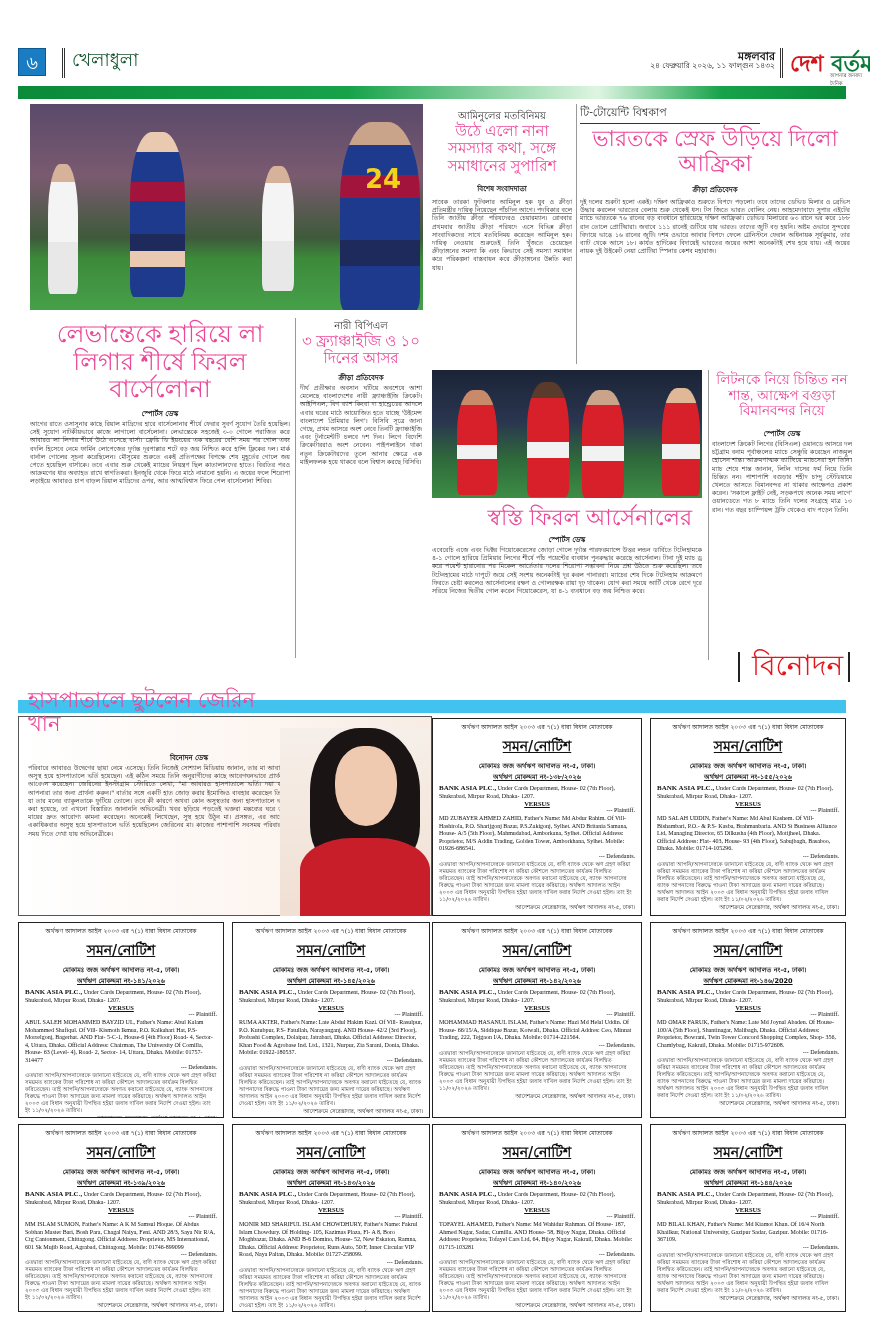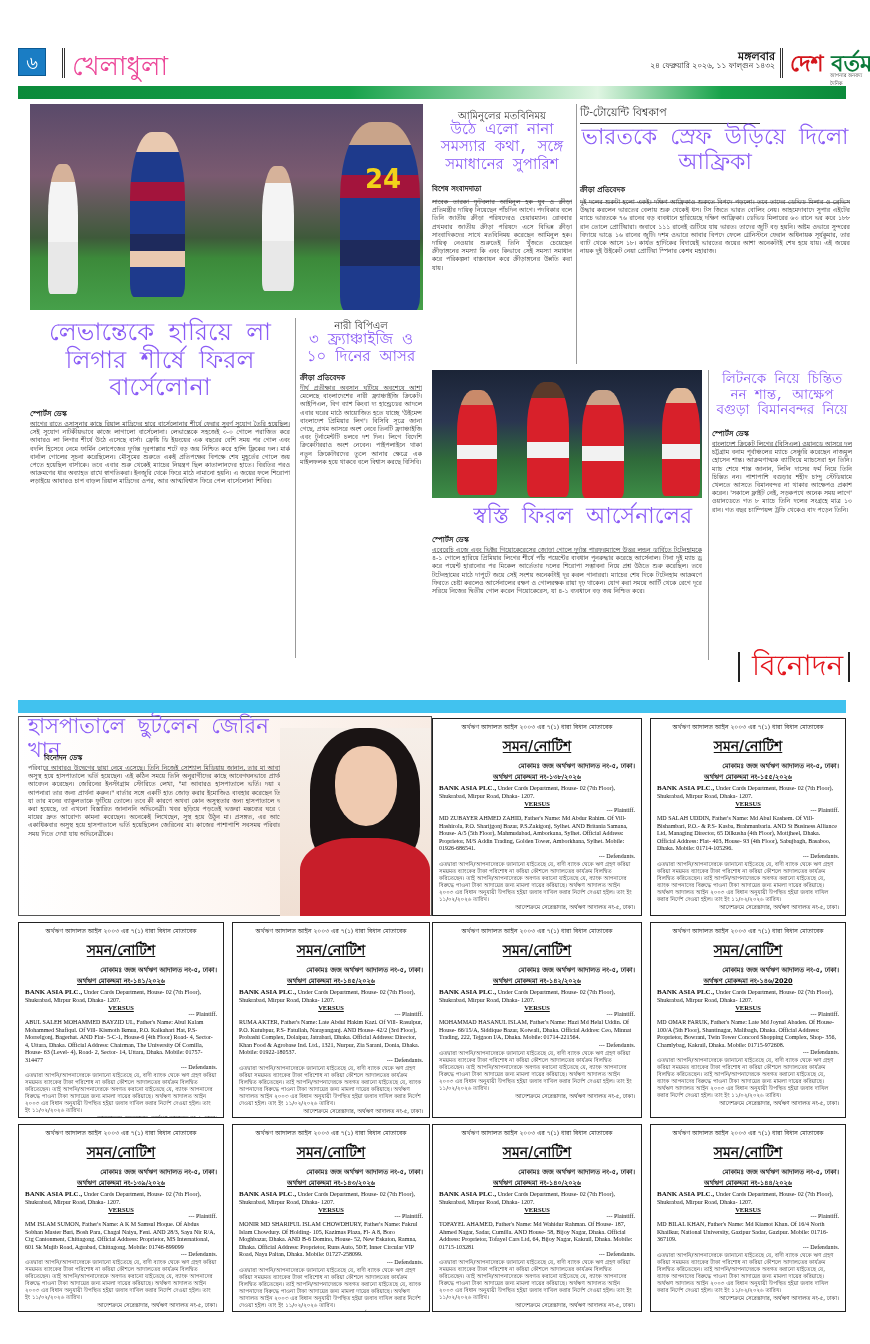--- a/index.html
+++ b/index.html
@@ -4,21 +4,21 @@
 <style>
   * { box-sizing: border-box; margin: 0; padding: 0; }
   html, body { width: 870px; height: 1344px; background: #ffffff; overflow: hidden; }
   body { font-family: "DejaVu Sans", sans-serif; color: #111; position: relative; }
   .abs { position: absolute; }
 
   
   .page-num { left: 18px; top: 48px; width: 28px; height: 28px; background: #1a7dc4; color: #fff;
     font-size: 18px; text-align: center; line-height: 28px; border: 1px solid #0c5a93; font-family: "DejaVu Serif", serif; }
   .section-bar { left: 62px; top: 48px; width: 3px; height: 30px; border-left: 1px solid #333; border-right: 1px solid #333; }
-  .section-title { left: 72px; top: 46px; font-size: 26px; font-family: "DejaVu Serif", serif; color: #ec4899; }
+  .section-title { left: 72px; top: 46px; font-size: 18px; font-family: "DejaVu Serif", serif; color: #14532d; }
   .day { left: 555px; top: 48px; width: 220px; text-align: right; font-size: 11px; font-weight: bold; }
   .date { left: 420px; top: 60px; width: 355px; text-align: right; font-size: 7.5px; }
   .date-bar { left: 780px; top: 48px; width: 3px; height: 30px; border-left: 1px solid #333; border-right: 1px solid #333; }
   .logo { left: 790px; top: 46px; font-size: 22px; font-weight: bold; font-family: "DejaVu Serif", serif; white-space: nowrap; }
   .logo .desh { color: #d4161c; }
   .logo .bortoman { color: #0c7a3a; }
   .tagline { left: 830px; top: 72px; font-size: 5px; color: #333; }
   .green-bar { left: 18px; top: 86px; width: 828px; height: 13px;
     background: linear-gradient(90deg, #0b8a3a 0%, #17a24a 40%, #dff5e2 70%, #17a24a 85%, #0b8a3a 100%); }
 
@@ -26,42 +26,42 @@
   .photo { overflow: hidden; }
   .barca-photo { left: 30px; top: 104px; width: 393px; height: 206px;
     background: linear-gradient(180deg, #5a4a6a 0%, #7a5a70 35%, #3e5a3a 65%, #3c8a3a 75%, #46a04a 100%); }
   .player { position: absolute; border-radius: 40% 40% 8% 8%; }
   .arsenal-photo { left: 432px; top: 370px; width: 270px; height: 128px;
     background: linear-gradient(180deg, #1b2436 0%, #2a3550 40%, #2f6a3a 70%, #3d8d46 100%); }
   .zarine-photo { left: 280px; top: 728px; width: 150px; height: 188px;
     background: linear-gradient(180deg, #f6efe9 0%, #f3e6dc 60%, #f0dfd3 100%); }
 
   
-  .hl { font-family: Liberation Mono, monospace; text-align: center; color: #8b5cf6; line-height: 1.15; }
+  .hl { font-family: Liberation Sans, sans-serif; text-align: center; color: #ec4899; line-height: 1.15; }
   .kicker { font-family: "DejaVu Serif", serif; text-align: center; color: #333; }
-  .byline { font-size: 7px; font-weight: bold; border-bottom: 1px solid #888; padding-bottom: 6px; }
+  .byline { font-size: 7px; font-weight: bold; border-bottom: 1px solid #888; padding-bottom: 18px; text-align: center; }
   .body-text { font-size: 6.2px; line-height: 8.2px; color: #222; text-align: justify; overflow: hidden; }
 
   .col-rule { width: 1px; background: #999; }
 
   
   .binodon-bar1 { left: 738px; top: 652px; width: 2px; height: 30px; background: #222; }
   .binodon { left: 752px; top: 644px; font-size: 28px; color: #e3161d; font-family: "DejaVu Serif", serif; }
   .binodon-bar2 { left: 848px; top: 652px; width: 2px; height: 30px; background: #222; }
   .blue-bar { left: 18px; top: 700px; width: 828px; height: 13px; background: #41c2ef; }
 
   .zarine-box { left: 18px; top: 716px; width: 414px; height: 200px; border: 1px solid #555;
     background: linear-gradient(90deg, #fff 0%, #fdf5f0 60%, #f8ece4 100%); }
 
   
   .notice { border: 1.5px solid #222; padding: 3px 6px; background: #fff; overflow: hidden; }
   .notice .law { font-size: 6px; text-align: center; }
   .notice .ntitle { font-size: 14px; text-align: center; font-family: "DejaVu Serif", serif; font-weight: bold; margin: 2px 0;
     text-decoration: underline; }
-  .notice .court { font-size: 6.5px; text-align: right; font-weight: bold; }
+  .notice .court { font-size: 6.5px; text-align: center; font-weight: bold; }
   .notice .case { font-size: 6.5px; text-align: center; font-weight: bold; text-decoration: underline; margin-bottom: 2px; }
   .notice .plaintiff { font-size: 6px; font-family: "Liberation Serif", serif; line-height: 7.5px; }
   .notice .plaintiff b { font-size: 7px; }
   .notice .versus { font-size: 6.5px; text-align: center; font-weight: bold; text-decoration: underline; font-family: "Liberation Serif", serif; }
   .notice .defendant { font-size: 6px; font-family: "Liberation Serif", serif; line-height: 7.5px; margin-top: 2px; }
   .notice .role { text-align: right; font-size: 6px; font-family: "Liberation Serif", serif; }
   .notice .nbody { font-size: 5.5px; line-height: 7px; color: #333; margin-top: 2px; }
   .notice .sign { font-size: 5.5px; text-align: right; margin-top: 1px; }
 </style>
 </head>
@@ -126,21 +126,21 @@
 <div class="abs hl" style="left:712px;top:372px;width:140px;font-size:13.5px;">লিটনকে নিয়ে চিন্তিত নন শান্ত, আক্ষেপ বগুড়া বিমানবন্দর নিয়ে</div>
 <div class="abs byline" style="left:712px;top:428px;width:140px;">স্পোর্টস ডেস্ক</div>
 <div class="abs body-text" style="left:712px;top:440px;width:140px;height:218px;">বাংলাদেশ ক্রিকেট লিগের (বিসিএল) ওয়ানডে আসরে দল চট্টগ্রাম বনাম পূর্বাঞ্চলের ম্যাচে সেঞ্চুরি করেছেন নাজমুল হোসেন শান্ত। আক্রমণাত্মক ব্যাটিংয়ে ম্যাচসেরা হন তিনি। ম্যাচ শেষে শান্ত জানান, লিটন দাসের ফর্ম নিয়ে তিনি চিন্তিত নন। পাশাপাশি বগুড়ার শহীদ চান্দু স্টেডিয়ামে খেলতে আসতে বিমানবন্দর না থাকার আক্ষেপও প্রকাশ করেন। 'সকালে ফ্লাইট নেই, সড়কপথে অনেক সময় লাগে' ওয়ানডেতে গত ৮ ম্যাচে তিনি দলের সংগ্রহে মাত্র ১৩ রান। গত বছর চ্যাম্পিয়ন্স ট্রফি থেকেও বাদ পড়েন তিনি।</div>
 
 <div class="abs binodon-bar1"></div>
 <div class="abs binodon">বিনোদন</div>
 <div class="abs binodon-bar2"></div>
 <div class="abs blue-bar"></div>
 
 <div class="abs zarine-box"></div>
-<div class="abs hl" style="left:28px;top:716px;width:250px;font-size:21px;text-align:left;">হাসপাতালে ছুটলেন জেরিন খান</div>
+<div class="abs hl" style="left:28px;top:688px;width:250px;font-size:21px;text-align:left;">হাসপাতালে ছুটলেন জেরিন খান</div>
 <div class="abs byline" style="left:44px;top:752px;width:290px;">বিনোদন ডেস্ক</div>
 <div class="abs body-text" style="left:28px;top:764px;width:260px;height:148px;">পরিবারে আবারও উদ্বেগের ছায়া নেমে এসেছে। তিনি নিজেই সোশ্যাল মিডিয়ায় জানান, তার মা আবারও অসুস্থ হয়ে হাসপাতালে ভর্তি হয়েছেন। এই কঠিন সময়ে তিনি অনুরাগীদের কাছে আবেগঘনভাবে প্রার্থনার আবেদন করেছেন। জেরিনের ইনস্টাগ্রাম স্টোরিতে লেখা, "মা আবারও হাসপাতালে ভর্তি। দয়া করে আপনারা তার জন্য প্রার্থনা করুন।" বার্তার সঙ্গে একটি হাত জোড় করার ইমোজিও ব্যবহার করেছেন তিনি, যা তার মনের ব্যাকুলতাকে ফুটিয়ে তোলে। তবে কী কারণে অথবা কোন অসুস্থতার জন্য হাসপাতালে ভর্তি করা হয়েছে, তা এখনো বিস্তারিত জানাননি অভিনেত্রী। খবর ছড়িয়ে পড়তেই ভক্তরা মন্তব্যের ঘরে তার মায়ের দ্রুত আরোগ্য কামনা করেছেন। অনেকেই লিখেছেন, সুস্থ হয়ে উঠুন মা। প্রসঙ্গত, এর আগেও একাধিকবার অসুস্থ হয়ে হাসপাতালে ভর্তি হয়েছিলেন জেরিনের মা। কাজের পাশাপাশি সবসময় পরিবারকে সময় দিতে দেখা যায় অভিনেত্রীকে।</div>
 <div class="abs photo zarine-photo">
   <div style="position:absolute;left:30px;top:0;width:110px;height:140px;background:#1a1414;border-radius:45% 45% 30% 30%;"></div>
   <div style="position:absolute;left:55px;top:18px;width:62px;height:80px;background:#efcab0;border-radius:45% 45% 50% 50%;"></div>
   <div style="position:absolute;left:20px;top:110px;width:130px;height:80px;background:#c81e2a;border-radius:40% 40% 0 0;"></div>
 </div>
 
 <div id="notices">
     <div class="abs notice" style="left: 432px; top: 718px; width: 210px; height: 198px;">

